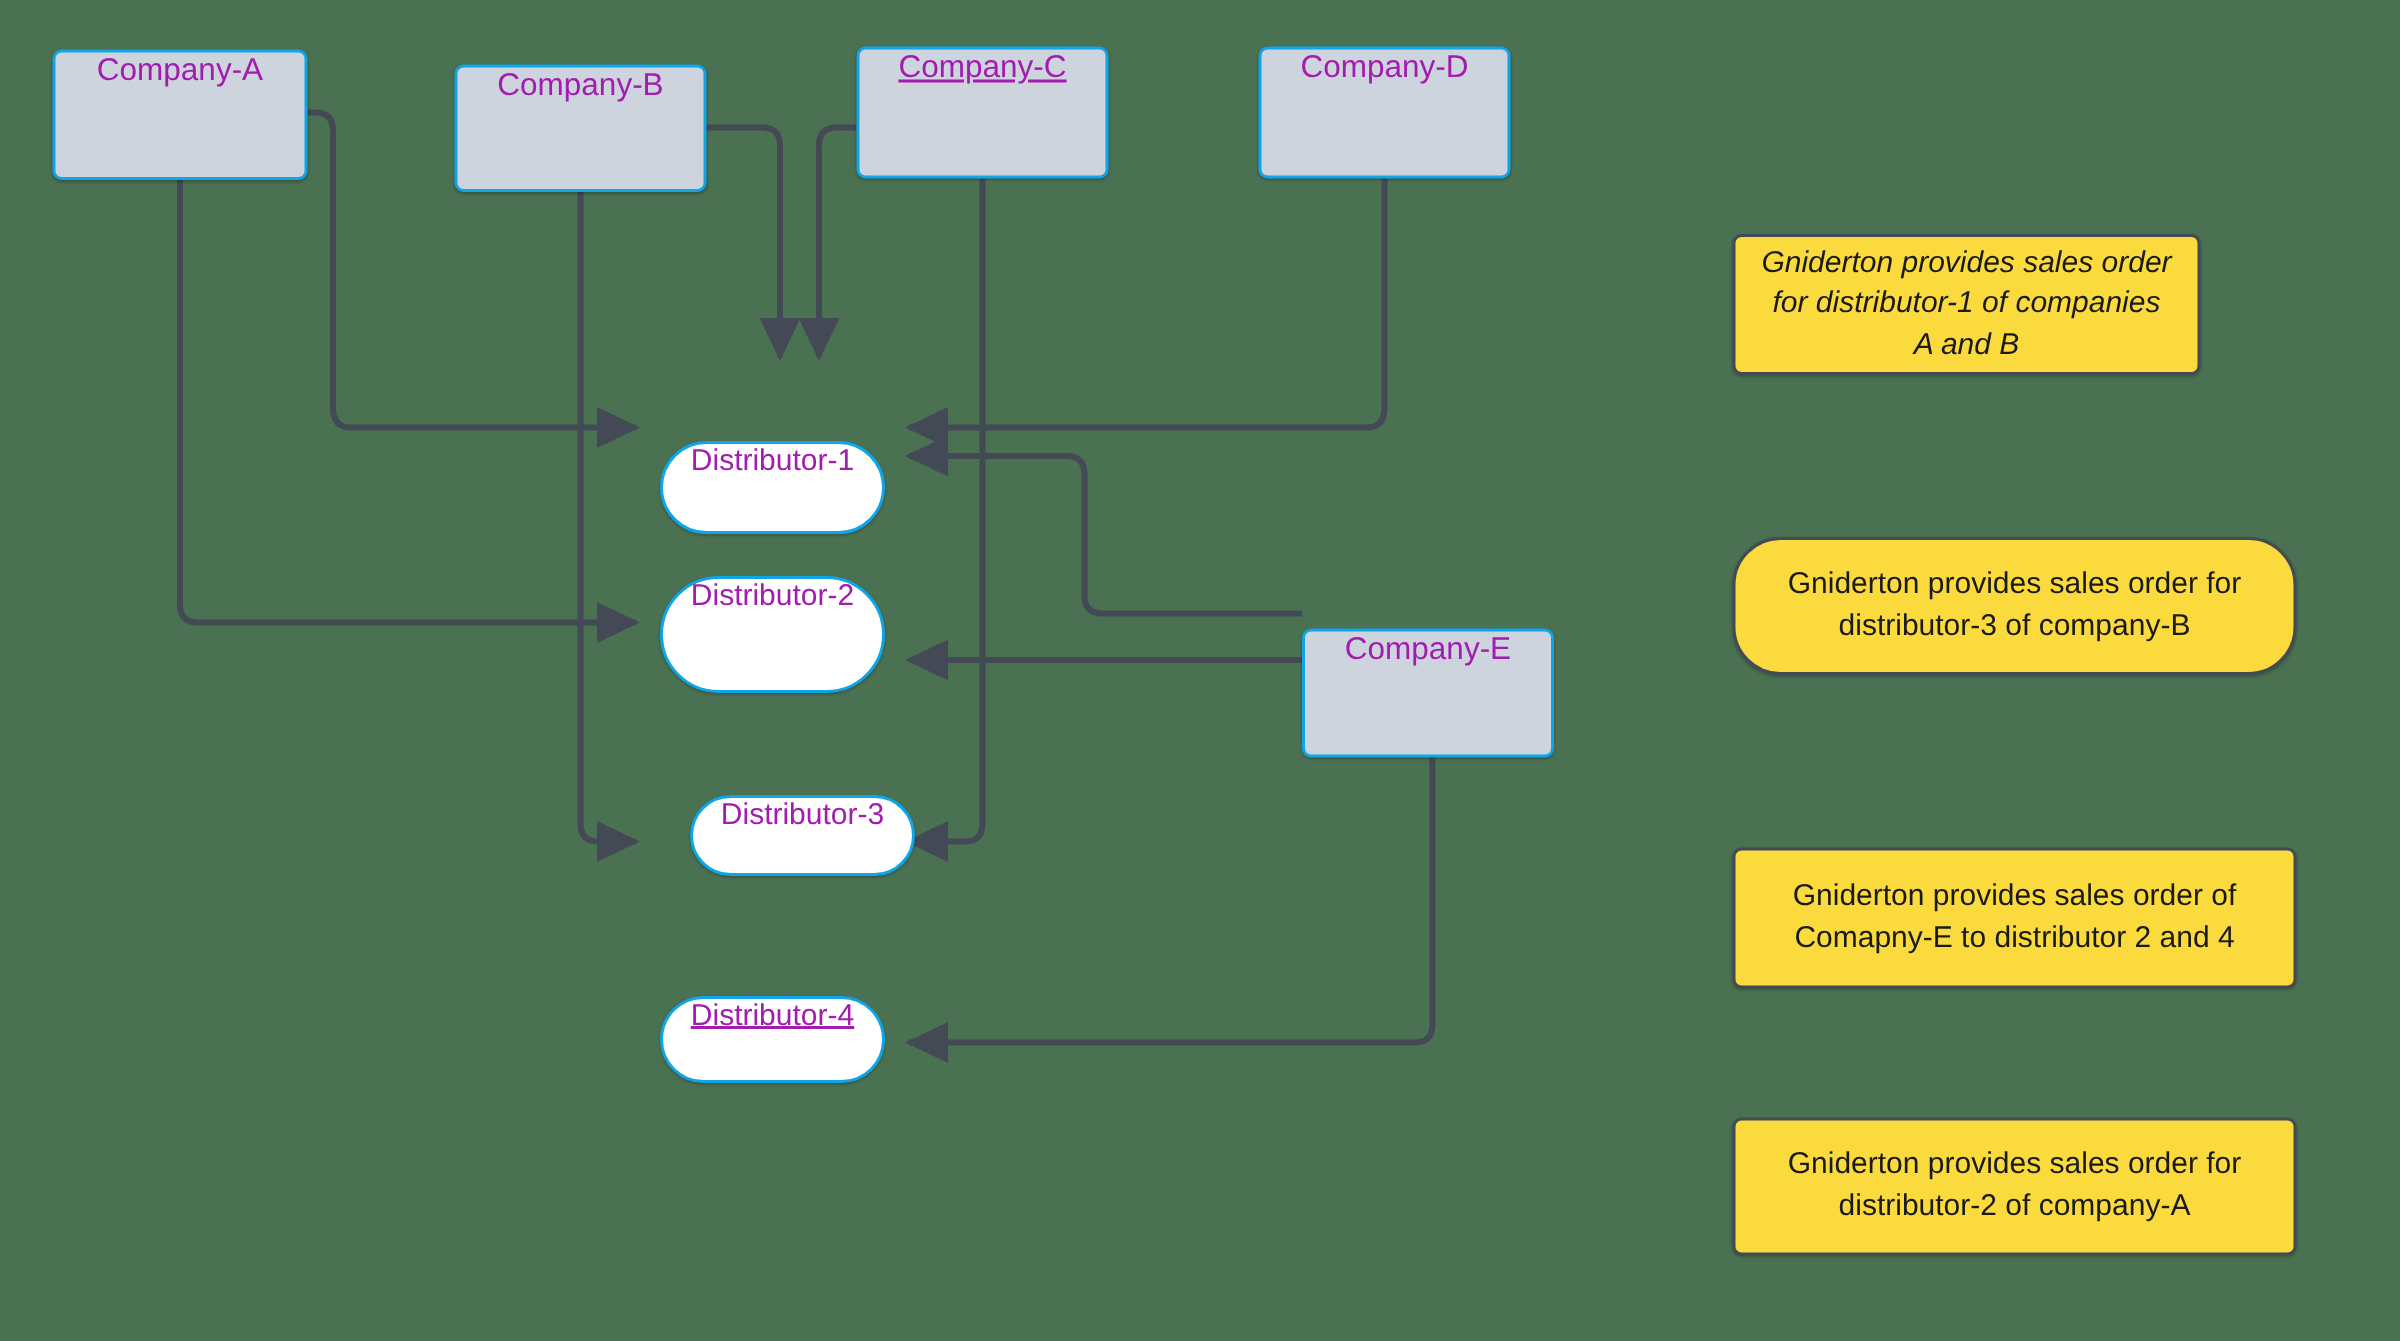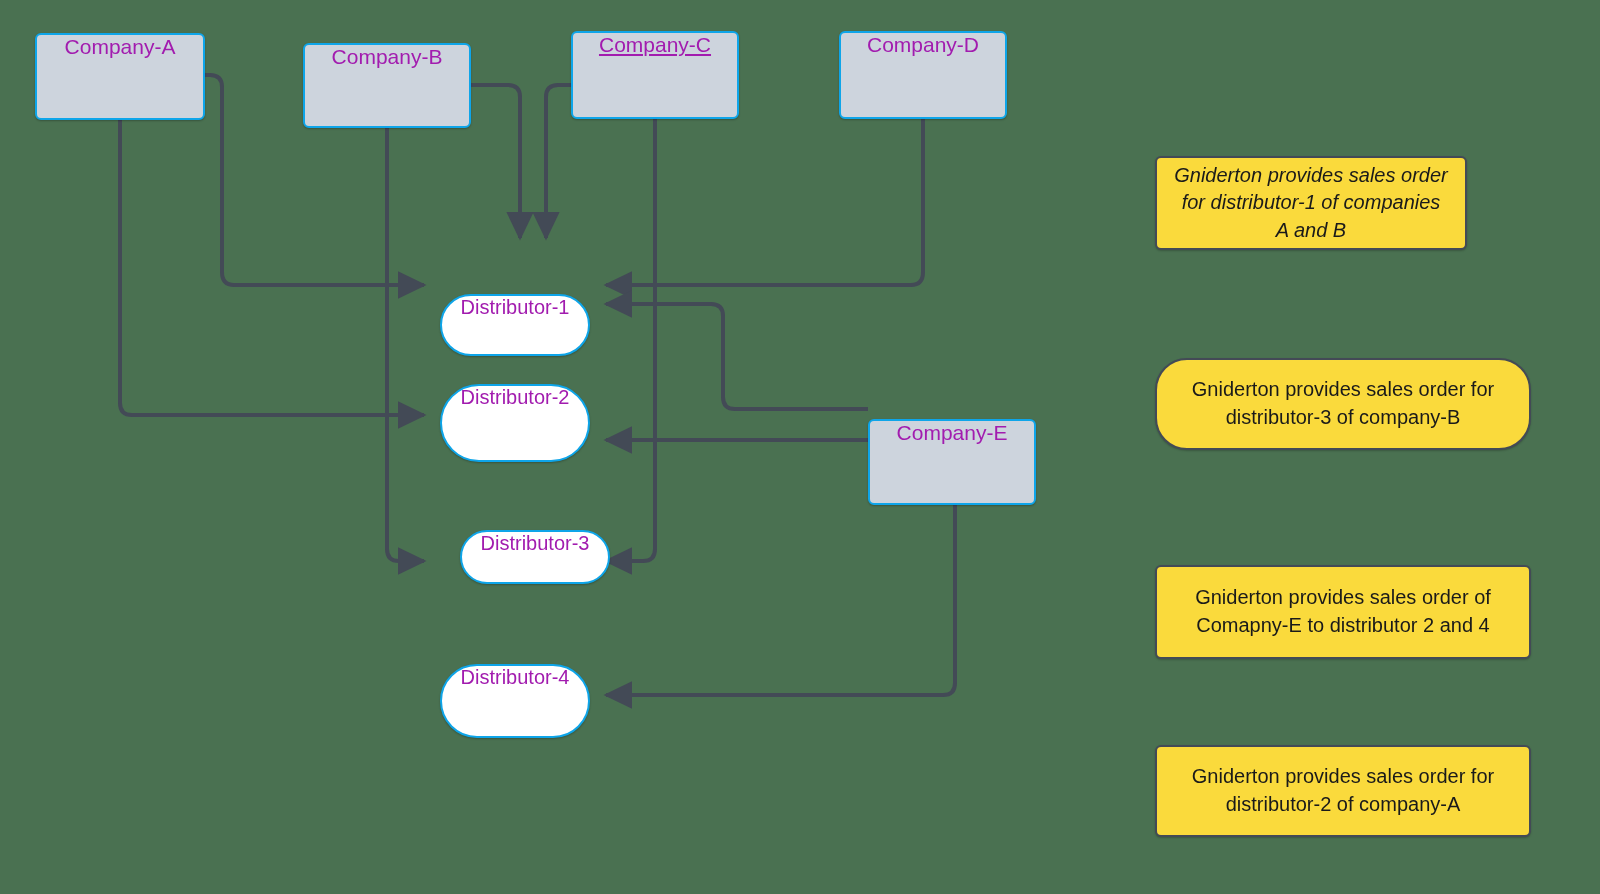--- a/index.html
+++ b/index.html
@@ -110,21 +110,21 @@
 
   <div class="node distributor" id="n-distributor-1" style="left: 440px; top: 254px; width: 150px; height: 62px; margin-top: 40px;">
     <span class="node-label">Distributor-1</span>
   </div>
   <div class="node distributor" id="n-distributor-2" style="left: 440px; top: 384px; width: 150px; height: 78px;">
     <span class="node-label">Distributor-2</span>
   </div>
   <div class="node distributor" id="n-distributor-3" style="left: 460px; top: 530px; width: 150px; height: 54px;">
     <span class="node-label">Distributor-3</span>
   </div>
-  <div class="node distributor" id="n-distributor-4" style="left: 440px; top: 664px; width: 150px; height: 74px;">
+  <div class="node distributor" id="n-distributor-4" style="left: 440px; top: 664px; width: 150px; height: 58px; text-decoration: underline;">
     <span class="node-label">Distributor-4</span>
   </div>
 
   <div class="note" id="n-note-1" style="left: 1155px; top: 156px; width: 312px; height: 94px; font-style: italic;">
     <span class="note-label">Gniderton provides sales order for distributor-1 of companies A and B</span>
   </div>
   <div class="note" id="n-note-2" style="left: 1155px; top: 358px; width: 376px; height: 92px; border-radius: 32px;">
     <span class="note-label">Gniderton provides sales order for distributor-3 of company-B</span>
   </div>
   <div class="note" id="n-note-3" style="left: 1155px; top: 565px; width: 376px; height: 94px;">

